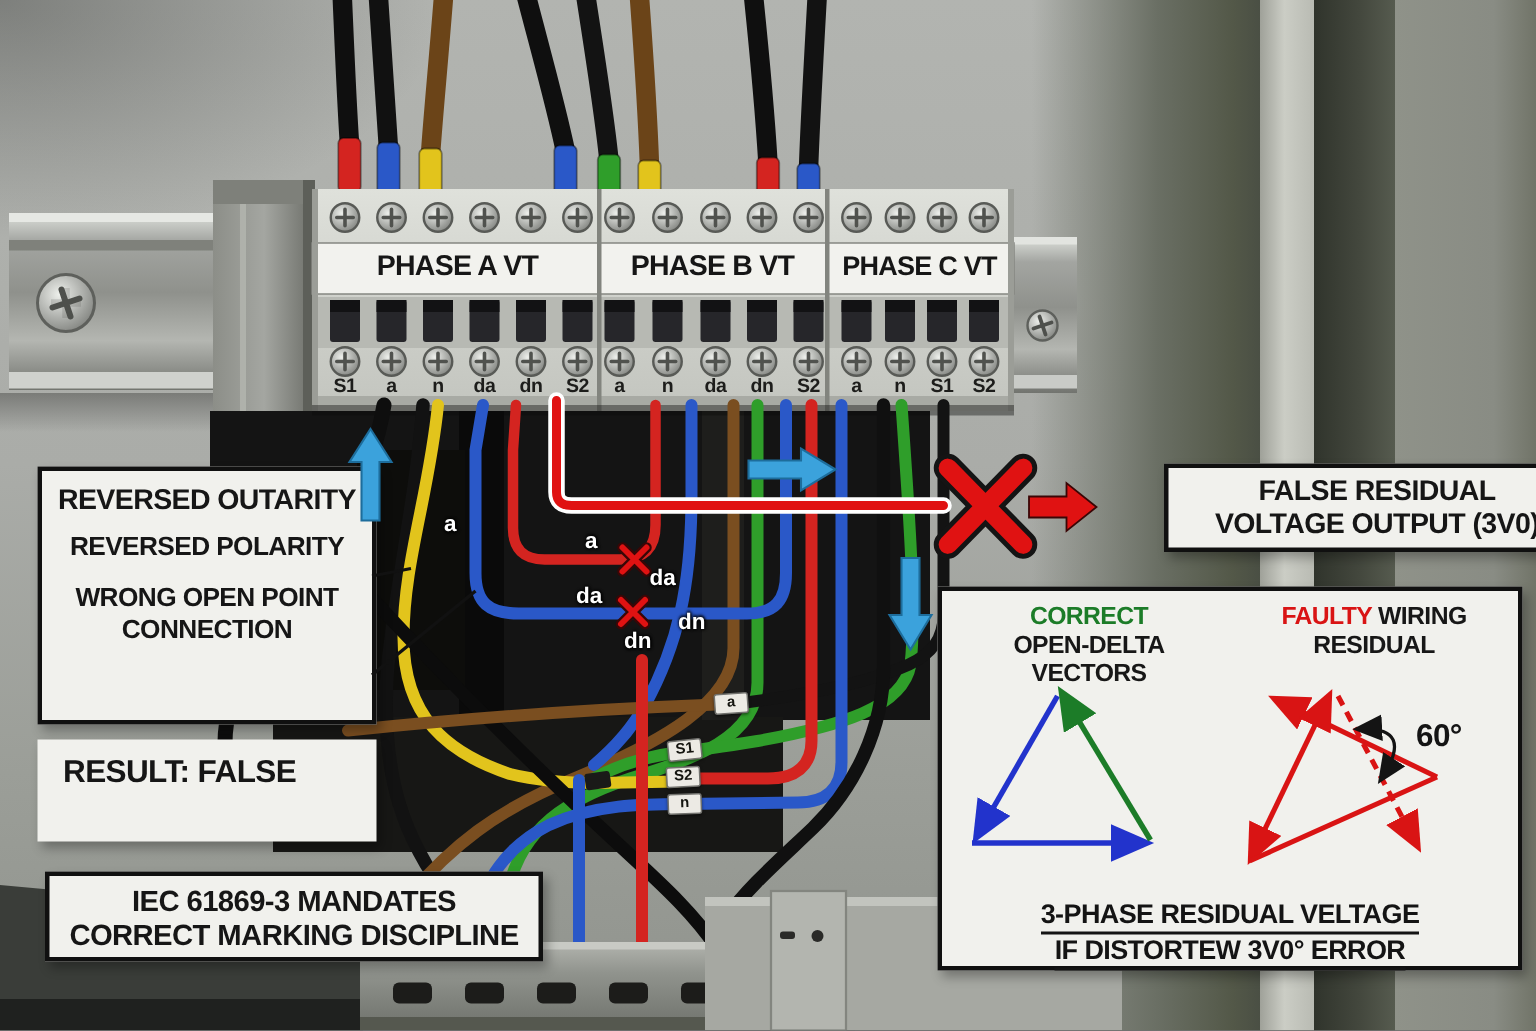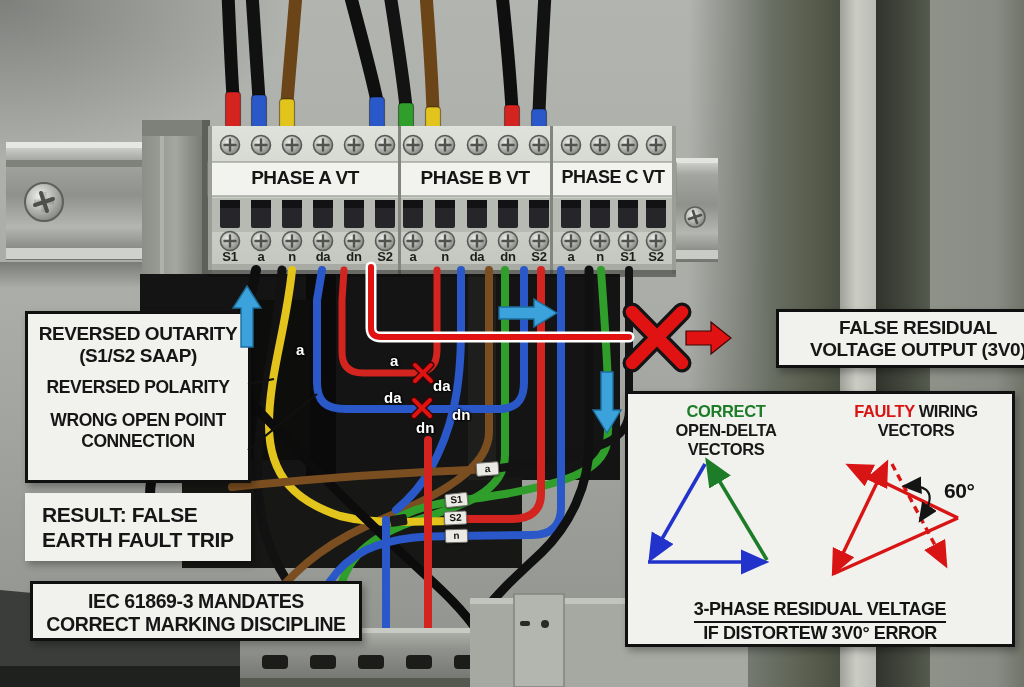--- a/index.html
+++ b/index.html
@@ -289,29 +289,27 @@
   <span class="lbl" style="left:452px;top:406px;">dn</span>
   <span class="lbl" style="left:416px;top:419px;">dn</span>
 
   <span class="sleeve" style="left:476px;top:462px;transform:rotate(-4deg);">a</span>
   <span class="sleeve" style="left:445px;top:493px;transform:rotate(-6deg);">S1</span>
   <span class="sleeve" style="left:444px;top:511px;transform:rotate(-3deg);">S2</span>
   <span class="sleeve" style="left:445px;top:529px;transform:rotate(-2deg);">n</span>
 
   <div class="box bordered center shadowed" style="left:25px;top:311px;width:226px;height:172px;padding-top:9px;">
     <div style="font-size:19px;">REVERSED OUTARITY</div>
-    <div style="font-size:19px;">(S1/S2 SAAP)</div>
     <div style="font-size:17.5px;margin-top:9px;">REVERSED POLARITY</div>
     <div style="font-size:17.5px;margin-top:13px;">WRONG OPEN POINT</div>
     <div style="font-size:17.5px;">CONNECTION</div>
   </div>
 
   <div class="box shadowed" style="left:25px;top:493px;width:226px;height:68px;padding:10px 0 0 17px;font-size:21px;">
     <div>RESULT: FALSE</div>
-    <div>EARTH FAULT TRIP</div>
   </div>
 
   <div class="box bordered center shadowed" style="left:30px;top:581px;width:332px;height:60px;padding-top:6px;font-size:19.5px;">
     <div>IEC 61869-3 MANDATES</div>
     <div>CORRECT MARKING DISCIPLINE</div>
   </div>
 
   <div class="box bordered center shadowed" style="left:728px;top:309px;width:284px;height:59px;padding-top:5px;font-size:19px;margin-left:48px;">
     <div>FALSE RESIDUAL</div>
     <div>VOLTAGE OUTPUT (3V0)</div>
@@ -319,21 +317,21 @@
 
   <div class="box bordered shadowed" style="left:625px;top:391px;width:390px;height:256px;">
     <div class="vec-title" style="left:12px;top:8px;width:172px;">
       <div style="color:#1c7c28;">CORRECT</div>
       <div>OPEN-DELTA VECTORS</div>
     </div>
     <div class="vec-title" style="left:200px;top:8px;width:176px;">
       <div>
         <span style="color:#d91414;">FAULTY</span><span> WIRING</span>
       </div>
-      <div>VECTORS</div>
+      <div>RESIDUAL</div>
     </div>
 
     <svg width="384" height="200" viewBox="0 0 384 200" style="left:0;top:0;">
       <defs>
         <marker id="mBlue" markerWidth="9" markerHeight="8" refX="6.5" refY="3.5" orient="auto" markerUnits="strokeWidth">
           <path d="M0,0 L8,3.5 L0,7 Z" fill="#2233cc"></path>
           </marker>
         <marker id="mGreen" markerWidth="9" markerHeight="8" refX="6.5" refY="3.5" orient="auto" markerUnits="strokeWidth">
           <path d="M0,0 L8,3.5 L0,7 Z" fill="#1c7c28"></path>
           </marker>

